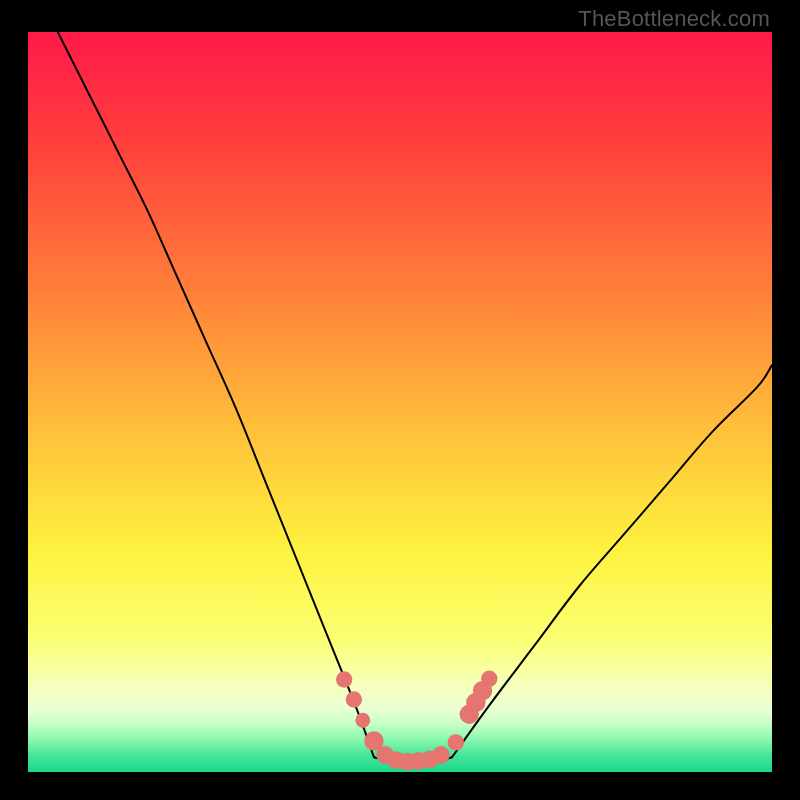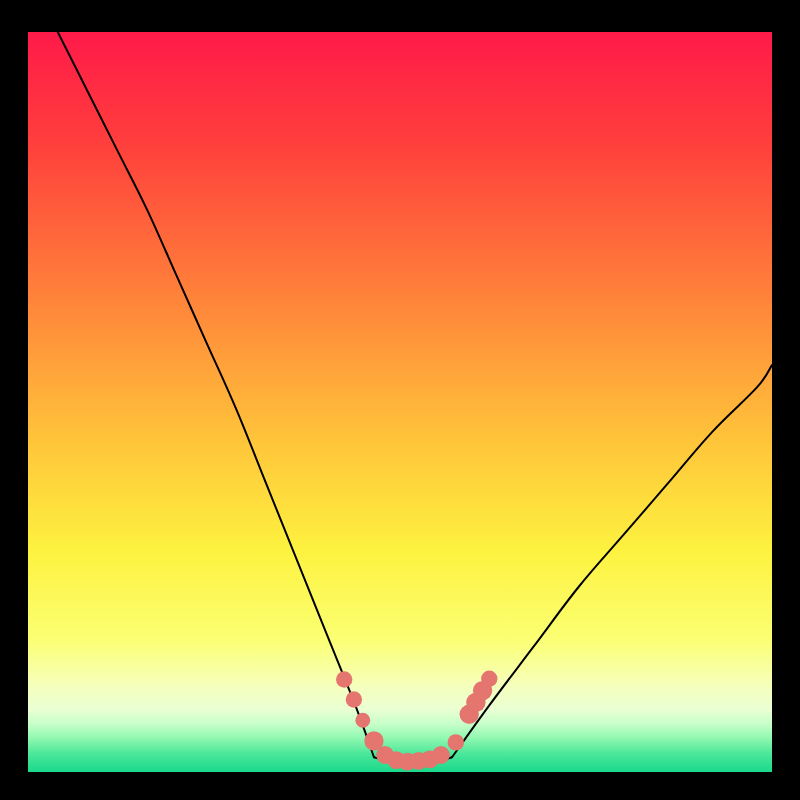--- a/index.html
+++ b/index.html
@@ -48,20 +48,21 @@
     inset: 0;
     width: 100%;
     height: 100%;
   }
 </style>
 </head>
 <body>
 
 <div class="frame">
 
+  <div class="watermark">TheBottleneck.com</div>
 
   <div class="plot-area">
     <div class="gradient" id="gradient">
         <div class="band" style="top: 0px; height: 111.5px; background: linear-gradient(rgb(255, 26, 73), rgb(255, 63, 60));"></div>
         <div class="band" style="top: 111px; height: 148.5px; background: linear-gradient(rgb(255, 63, 60), rgb(255, 128, 58));"></div>
         <div class="band" style="top: 259px; height: 148.5px; background: linear-gradient(rgb(255, 128, 58), rgb(255, 196, 58));"></div>
         <div class="band" style="top: 407px; height: 111.5px; background: linear-gradient(rgb(255, 196, 58), rgb(253, 242, 63));"></div>
         <div class="band" style="top: 518px; height: 89.3px; background: linear-gradient(rgb(253, 242, 63), rgb(251, 255, 114));"></div>
         <div class="band" style="top: 606.8px; height: 44.9px; background: linear-gradient(rgb(251, 255, 114), rgb(246, 255, 185));"></div>
         <div class="band" style="top: 651.2px; height: 26.4px; background: linear-gradient(rgb(246, 255, 185), rgb(234, 255, 212));"></div>

